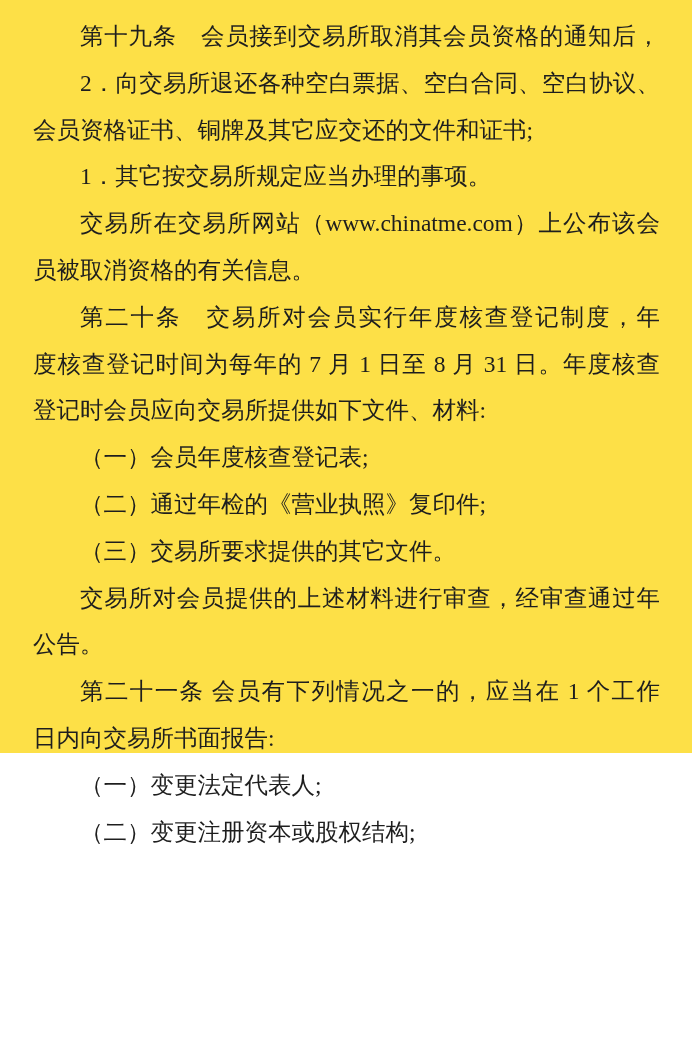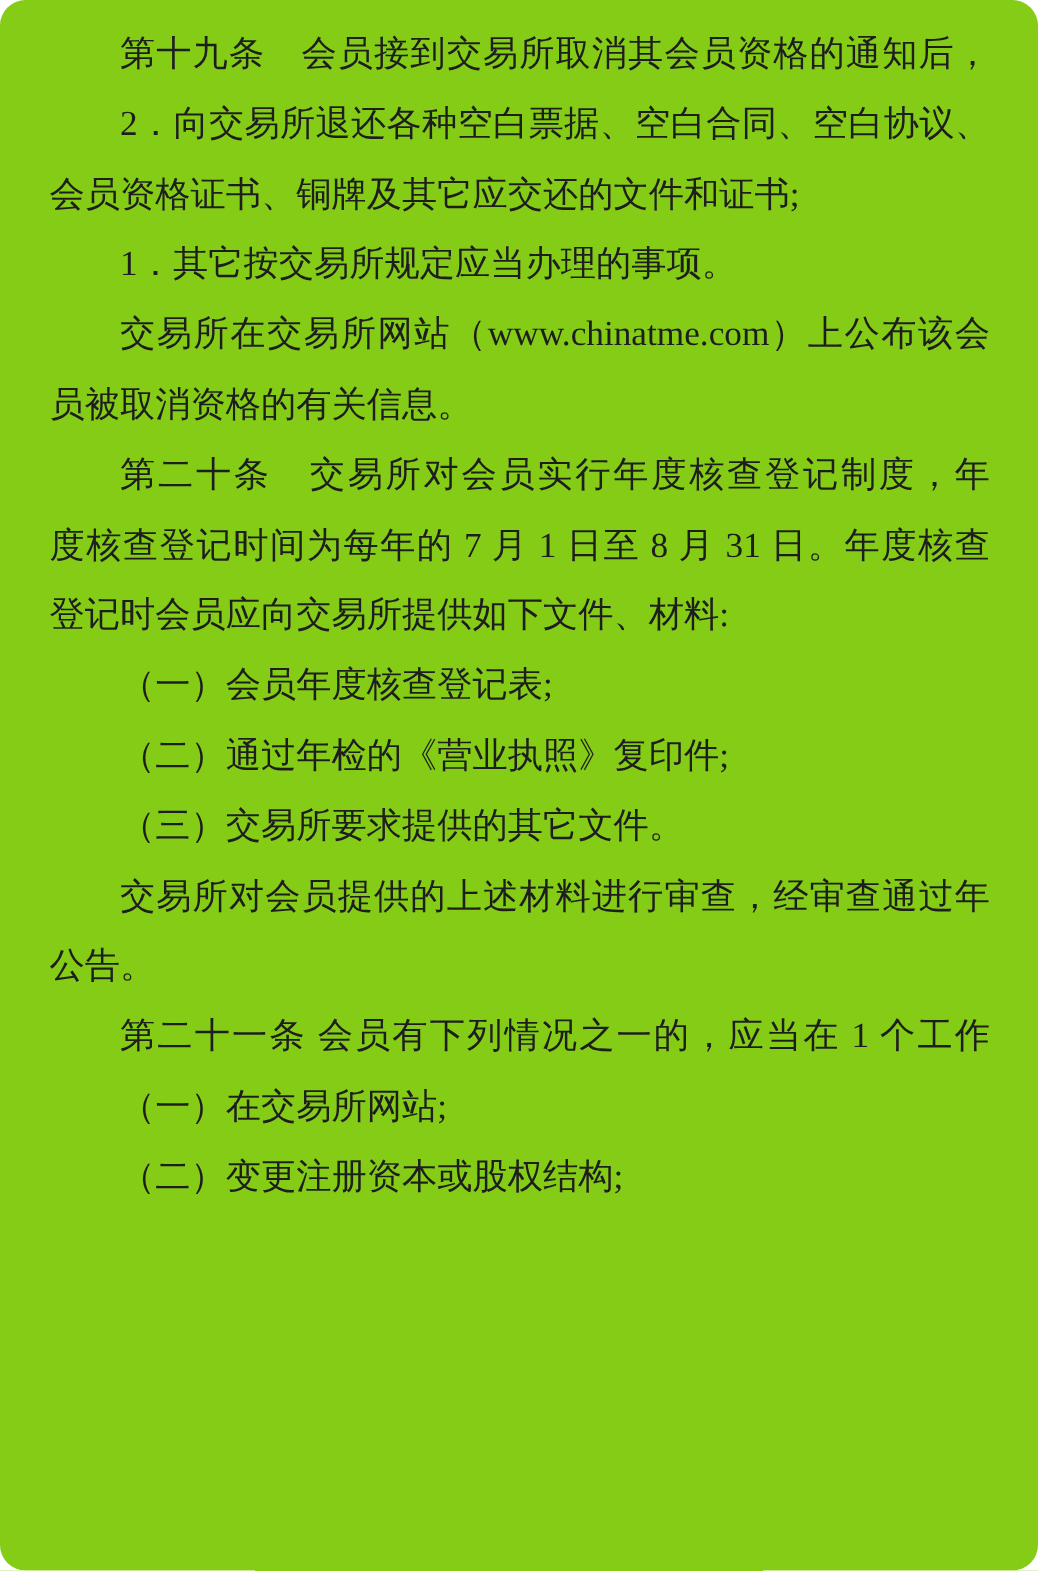--- a/index.html
+++ b/index.html
@@ -6,28 +6,27 @@
     margin: 0;
     padding: 0;
     width: 692px;
     height: 1047px;
     background: #ffffff;
     overflow: hidden;
   }
   .doc {
     box-sizing: border-box;
     width: 692px;
-    height: 1047px;
+    height: 753px;
     padding: 13px 32px 0 33px;
     font-family: "Liberation Serif", "DejaVu Serif", serif;
     font-size: 23.5px;
     line-height: 46.8px;
     color: #1e1e1e;
-    background: #84cc16;
-    border-radius: 17px;
+    background: #fde047;
   }
   .line {
     text-align: left;
   }
   .indent {
     text-indent: 47px;
   }
   
   .j {
     text-align: justify;
@@ -46,15 +45,16 @@
   <div class="line">员被取消资格的有关信息。</div>
   <div class="line indent j">第二十条　交易所对会员实行年度核查登记制度，年</div>
   <div class="line j">度核查登记时间为每年的 7 月 1 日至 8 月 31 日。年度核查</div>
   <div class="line">登记时会员应向交易所提供如下文件、材料:</div>
   <div class="line indent">（一）会员年度核查登记表;</div>
   <div class="line indent">（二）通过年检的《营业执照》复印件;</div>
   <div class="line indent">（三）交易所要求提供的其它文件。</div>
   <div class="line indent j">交易所对会员提供的上述材料进行审查，经审查通过年</div>
   <div class="line">公告。</div>
   <div class="line indent j">第二十一条 会员有下列情况之一的，应当在 1 个工作</div>
-  <div class="line indent">（一）在交易所网站;</div>
+  <div class="line">日内向交易所书面报告:</div>
+  <div class="line indent">（一）变更法定代表人;</div>
   <div class="line indent">（二）变更注册资本或股权结构;</div>
 </main>
 
 </body></html>

